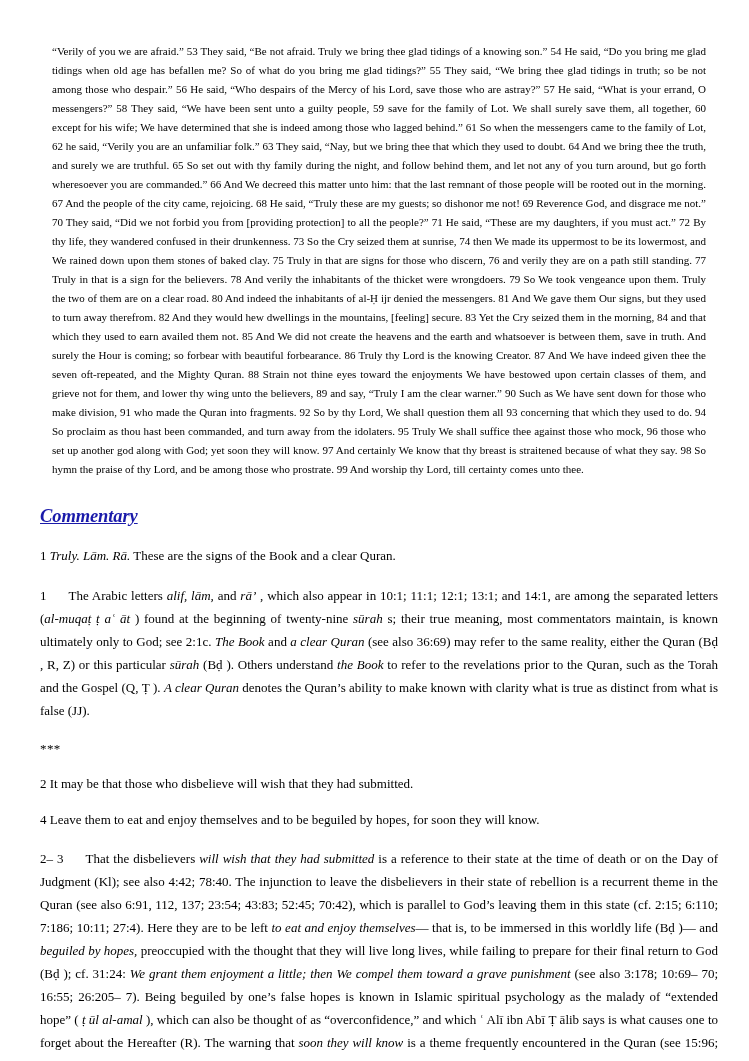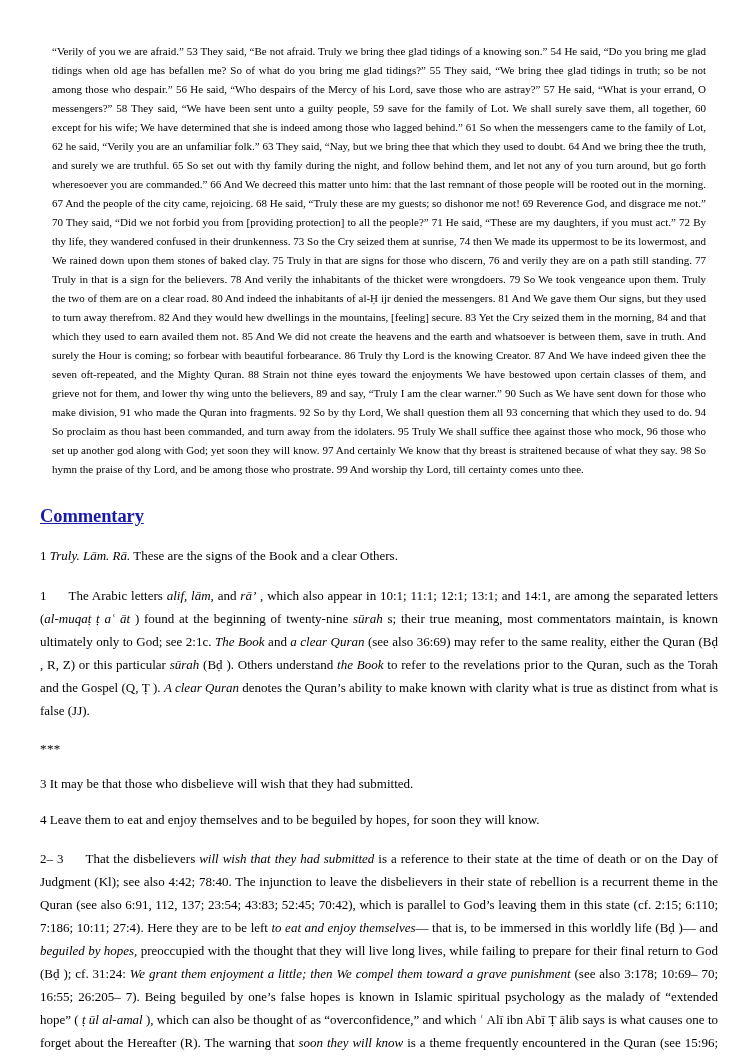--- a/index.html
+++ b/index.html
@@ -32,20 +32,21 @@
   }
   .commentary-heading {
     color: #1a1aaa;
     font-weight: bold;
     font-size: 18.5px;
     line-height: 22px;
     text-decoration: underline;
     display: inline-block;
     margin: 0;
     letter-spacing: -0.1px;
+    font-style: italic;
   }
   .heading-wrap {
     margin-top: 26px;
     margin-bottom: 21px;
   }
   .cmt {
     font-size: 13.0px;
     line-height: 16.55px;
     text-align: justify;
     text-justify: inter-word;
@@ -74,30 +75,30 @@
 <div class="page">
 
   <p class="verse-block">“Verily of you we are afraid.” 53 They said, “Be not afraid. Truly we bring thee glad tidings of a knowing son.” 54 He said, “Do you bring me glad tidings when old age has befallen me? So of what do you bring me glad tidings?” 55 They said, “We bring thee glad tidings in truth; so be not among those who despair.” 56 He said, “Who despairs of the Mercy of his Lord, save those who are astray?” 57 He said, “What is your errand, O messengers?” 58 They said, “We have been sent unto a guilty people, 59 save for the family of Lot. We shall surely save them, all together, 60 except for his wife; We have determined that she is indeed among those who lagged behind.” 61 So when the messengers came to the family of Lot, 62 he said, “Verily you are an unfamiliar folk.” 63 They said, “Nay, but we bring thee that which they used to doubt. 64 And we bring thee the truth, and surely we are truthful. 65 So set out with thy family during the night, and follow behind them, and let not any of you turn around, but go forth wheresoever you are commanded.” 66 And We decreed this matter unto him: that the last remnant of those people will be rooted out in the morning. 67 And the people of the city came, rejoicing. 68 He said, “Truly these are my guests; so dishonor me not! 69 Reverence God, and disgrace me not.” 70 They said, “Did we not forbid you from [providing protection] to all the people?” 71 He said, “These are my daughters, if you must act.” 72 By thy life, they wandered confused in their drunkenness. 73 So the Cry seized them at sunrise, 74 then We made its uppermost to be its lowermost, and We rained down upon them stones of baked clay. 75 Truly in that are signs for those who discern, 76 and verily they are on a path still standing. 77 Truly in that is a sign for the believers. 78 And verily the inhabitants of the thicket were wrongdoers. 79 So We took vengeance upon them. Truly the two of them are on a clear road. 80 And indeed the inhabitants of al-Ḥ ijr denied the messengers. 81 And We gave them Our signs, but they used to turn away therefrom. 82 And they would hew dwellings in the mountains, [feeling] secure. 83 Yet the Cry seized them in the morning, 84 and that which they used to earn availed them not. 85 And We did not create the heavens and the earth and whatsoever is between them, save in truth. And surely the Hour is coming; so forbear with beautiful forbearance. 86 Truly thy Lord is the knowing Creator. 87 And We have indeed given thee the seven oft-repeated, and the Mighty Quran. 88 Strain not thine eyes toward the enjoyments We have bestowed upon certain classes of them, and grieve not for them, and lower thy wing unto the believers, 89 and say, “Truly I am the clear warner.” 90 Such as We have sent down for those who make division, 91 who made the Quran into fragments. 92 So by thy Lord, We shall question them all 93 concerning that which they used to do. 94 So proclaim as thou hast been commanded, and turn away from the idolaters. 95 Truly We shall suffice thee against those who mock, 96 those who set up another god along with God; yet soon they will know. 97 And certainly We know that thy breast is straitened because of what they say. 98 So hymn the praise of thy Lord, and be among those who prostrate. 99 And worship thy Lord, till certainty comes unto thee.</p>
 
   <div class="heading-wrap">
     <span class="commentary-heading">Commentary</span>
   </div>
 
   <p class="cmt">
     <span>1</span>
-    <i>Truly. Lām. Rā.</i><span> These are the signs of the Book and a clear Others.</span>
+    <i>Truly. Lām. Rā.</i><span> These are the signs of the Book and a clear Quran.</span>
   </p>
 
   <p class="cmt-body">
     <span>1</span><span class="tabgap"></span><span>The Arabic letters </span><i>alif, lām,</i><span> and </span><i>rāʼ</i><span> , which also appear in 10:1; 11:1; 12:1; 13:1; and 14:1, are among the separated letters (</span><i>al-muqaṭ ṭ aʿ āt</i><span> ) found at the beginning of twenty-nine </span><i>sūrah</i><span> s; their true meaning, most commentators maintain, is known ultimately only to God; see 2:1c. </span><i>The Book</i><span> and </span><i>a clear Quran</i><span> (see also 36:69) may refer to the same reality, either the Quran (Bḍ , R, Z) or this particular </span><i>sūrah</i><span> (Bḍ ). Others understand </span><i>the Book</i><span> to refer to the revelations prior to the Quran, such as the Torah and the Gospel (Q, Ṭ ). </span><i>A clear Quran</i><span> denotes the Quran’s ability to make known with clarity what is true as distinct from what is false (JJ).</span>
   </p>
 
   <p class="stars">***</p>
 
-  <p class="cmt">3 It may be that those who disbelieve will wish that they had submitted.</p>
+  <p class="cmt">2 It may be that those who disbelieve will wish that they had submitted.</p>
 
   <p class="cmt">4 Leave them to eat and enjoy themselves and to be beguiled by hopes, for soon they will know.</p>
 
   <p class="cmt-body">
     <span>2– 3</span><span class="tabgap"></span><span>That the disbelievers </span><i>will wish that they had submitted</i><span> is a reference to their state at the time of death or on the Day of Judgment (Kl); see also 4:42; 78:40. The injunction to leave the disbelievers in their state of rebellion is a recurrent theme in the Quran (see also 6:91, 112, 137; 23:54; 43:83; 52:45; 70:42), which is parallel to God’s leaving them in this state (cf. 2:15; 6:110; 7:186; 10:11; 27:4). Here they are to be left </span><i>to eat and enjoy themselves</i><span>— that is, to be immersed in this worldly life (Bḍ )— and </span><i>beguiled by hopes,</i><span> preoccupied with the thought that they will live long lives, while failing to prepare for their final return to God (Bḍ ); cf. 31:24: </span><i>We grant them enjoyment a little; then We compel them toward a grave punishment</i><span> (see also 3:178; 10:69– 70; 16:55; 26:205– 7). Being beguiled by one’s false hopes is known in Islamic spiritual psychology as the malady of “extended hope” ( </span><i>ṭ ūl al-amal</i><span> ), which can also be thought of as “overconfidence,” and which ʿ Alī ibn Abī Ṭ ālib says is what causes one to forget about the Hereafter (R). The warning that </span><i>soon they will know</i><span> is a theme frequently encountered in the Quran (see 15:96; 29:66; 37:170; 40:70; 43:89). V. 3 is similar to 29:66: </span><i>So let them be ungrateful for that which We have given them, and let them enjoy themselves, for soon they will know!</i>
   </p>
 
   <p class="stars">***</p>
 
   <p class="cmt last">3 Never did We destroy a town, but that it had a known decree.</p>

